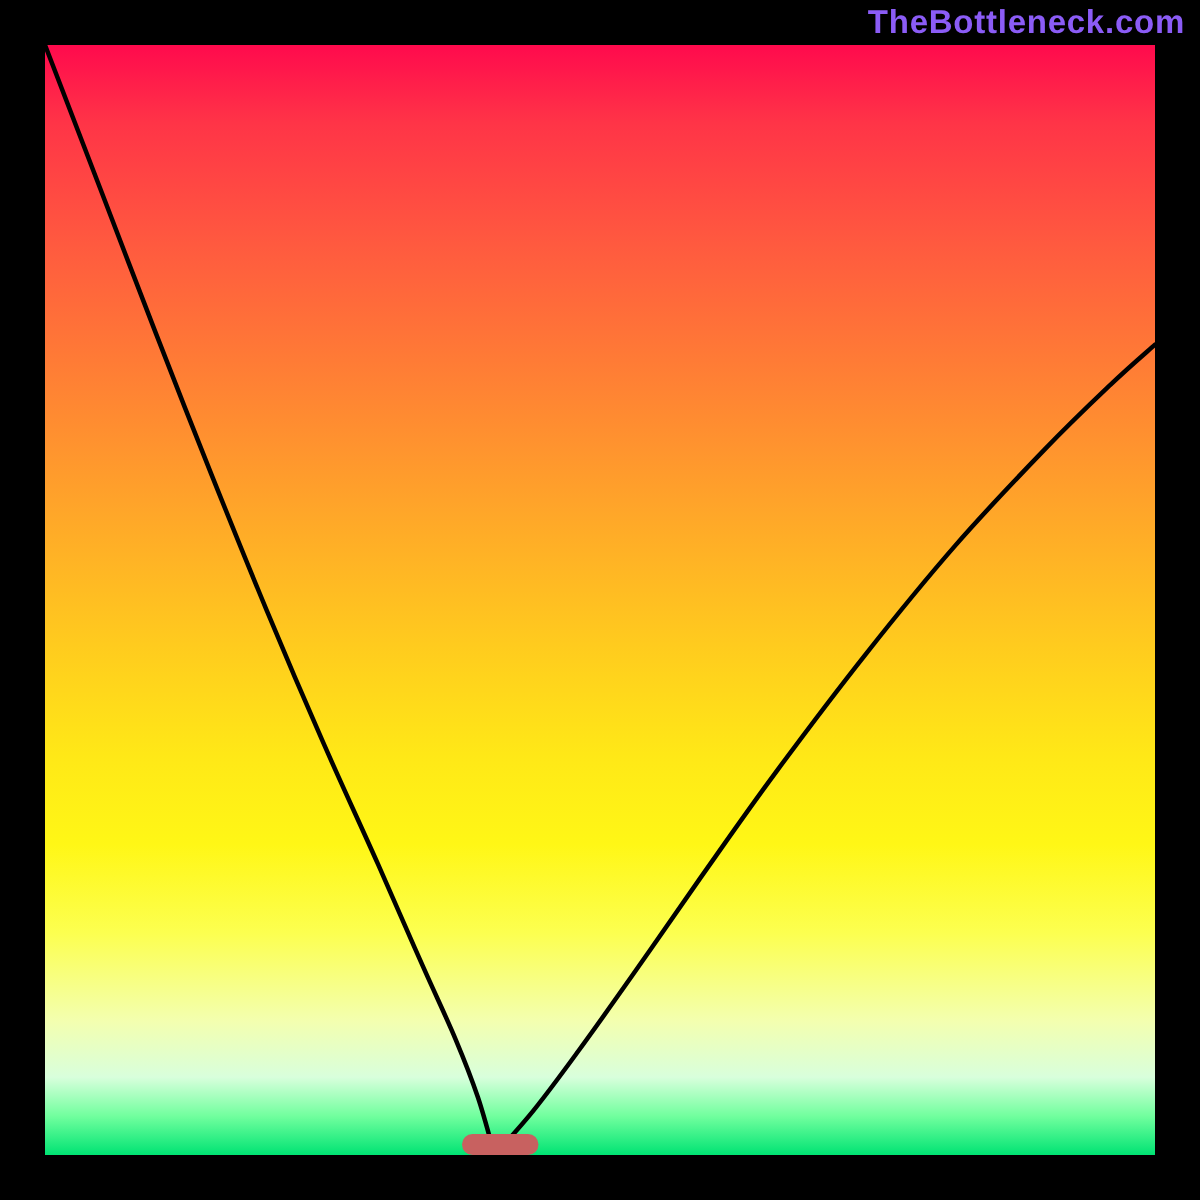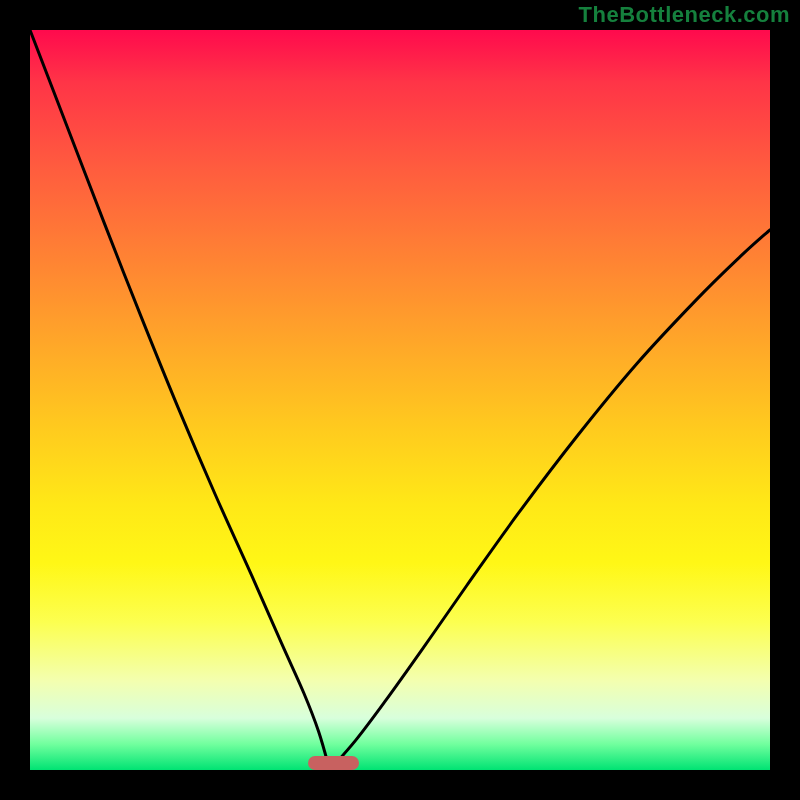--- a/index.html
+++ b/index.html
@@ -16,21 +16,21 @@
     height: 800px;
     background: #000;
   }
   .watermark {
     position: absolute;
     top: 2px;
     right: 10px;
     font-family: Arial, Helvetica, sans-serif;
     font-size: 22px;
     font-weight: 600;
-    color: #15803d;
+    color: #8b5cf6;
     letter-spacing: 0.5px;
   }
   .plot {
     position: absolute;
     left: 30px;
     top: 30px;
     width: 740px;
     height: 740px;
   }
   .gradient {

